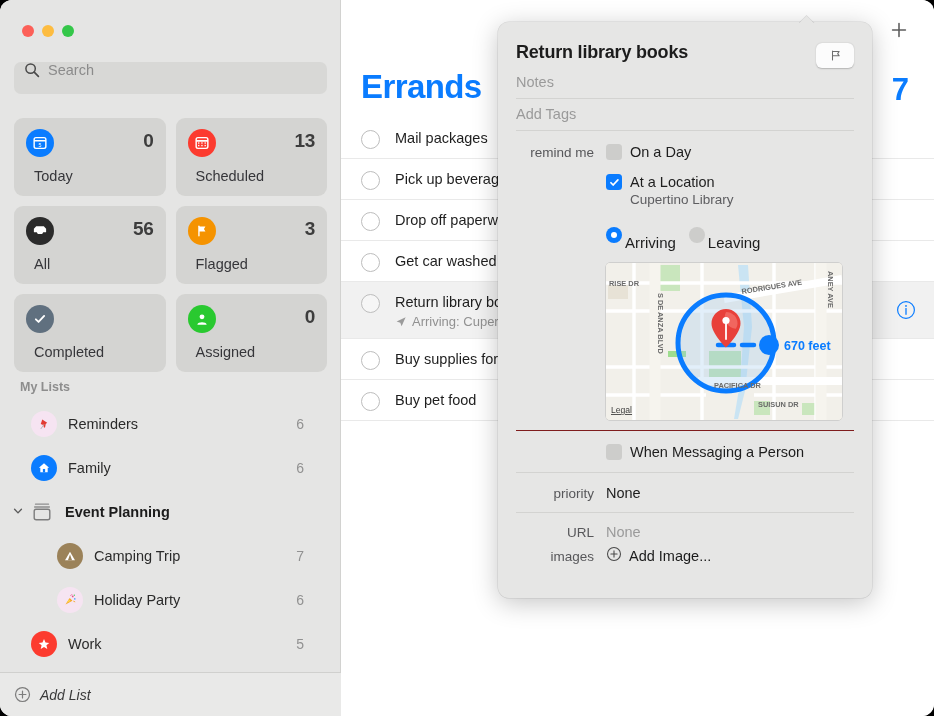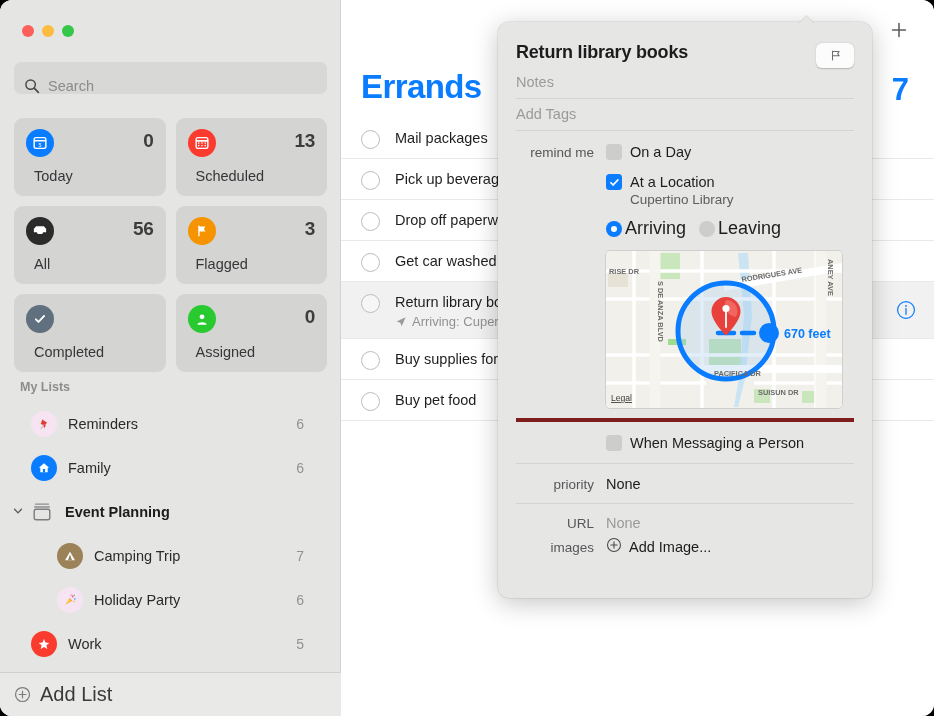--- a/index.html
+++ b/index.html
@@ -31,21 +31,21 @@
   .dot { width: 12px; height: 12px; border-radius: 50%; }
   .dot.red { background: #fc6058; }
   .dot.yellow { background: #fdbc40; }
   .dot.green { background: #34c749; }
 
   .searchbar {
     position: absolute; left: 14px; top: 62px;
     width: 313px; height: 32px;
     background: #d8d8d6;
     border-radius: 7px;
-    display: flex; align-items: flex-end;
+    display: flex; align-items: flex-start;
     padding: 0 10px;
   }
   .searchbar .magnifier { width: 16px; height: 16px; margin-right: 8px; flex: none; }
   .searchbar input {
     border: none; background: transparent; outline: none;
     font-family: "Liberation Sans", sans-serif;
     font-size: 14.5px; color: #3a3a3a; width: 100%;
   }
   .searchbar input::placeholder { color: #8b8b8b; }
 
@@ -108,21 +108,21 @@
   .group-row .folder { width: 28px; height: 26px; flex: none; margin-right: 9px; }
   .group-row .lbl { font-weight: bold; color: #1c1c1c; }
 
   .addlist {
     position: absolute; left: 0; bottom: 0; width: 341px; height: 44px;
     background: #e9e9e8;
     border-top: 1px solid #d0d0ce;
     display: flex; align-items: center; padding-left: 14px;
   }
   .addlist .plus-circle { width: 17px; height: 17px; margin-right: 9px; }
-  .addlist .lbl { font-size: 20px; color: #3a3a3a; }
+  .addlist .lbl { font-size: 14px; color: #3a3a3a; font-style: italic; }
 
   
   .main {
     position: absolute; left: 341px; top: 0;
     width: 593px; height: 716px;
     background: #ffffff;
   }
   .main-title {
     position: absolute; left: 20px; top: 68px;
     font-size: 33px; font-weight: bold; color: #0a7cff;
@@ -212,21 +212,21 @@
   .pop-field {
     margin: 0 18px;
     padding: 7px 0 8px 0;
     border-bottom: 1px solid #d3d3d1;
     font-size: 14.5px; color: #9a9a9a;
   }
   .pop-field.first { padding-top: 6px; }
 
   .remind-sec {
     margin: 0 18px; padding: 13px 0 10px 0;
-    border-bottom: 4px solid #7f1d1d;
+    border-bottom: 1px solid #7f1d1d;
   }
   .rowline { display: flex; align-items: flex-start; }
   .rowlabel {
     width: 90px; text-align: right; flex: none;
     font-size: 13.5px; color: #57575a;
     padding-right: 12px; padding-top: 1px;
   }
   .rowbody { flex: 1; }
   .cbrow { display: flex; gap: 8px; }
   .cbox {
@@ -251,21 +251,21 @@
     width: 16px; height: 16px; border-radius: 50%;
     background: #cdcdcb; flex: none;
   }
   .rdot.on {
     background: #0a7cff;
     display: flex; align-items: center; justify-content: center;
   }
   .rdot.on:after {
     content: ""; width: 6px; height: 6px; border-radius: 50%; background: #fff;
   }
-  .rlabel { font-size: 18px; color: #1e1e1e; }
+  .rlabel { font-size: 15px; color: #1e1e1e; margin-top: 16px; }
 
   .mapbox {
     margin-top: 12px;
     width: 236px; height: 157px;
     border-radius: 4px;
     overflow: hidden;
     position: relative;
     box-shadow: 0 0 0 0.5px rgba(0,0,0,0.2);
     background: #f1efe9;
   }

